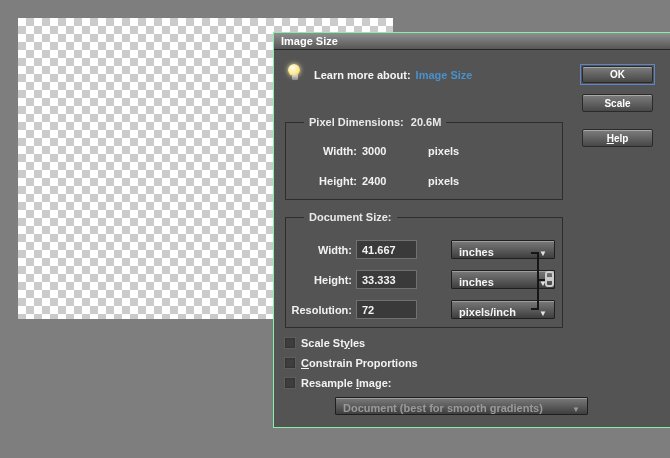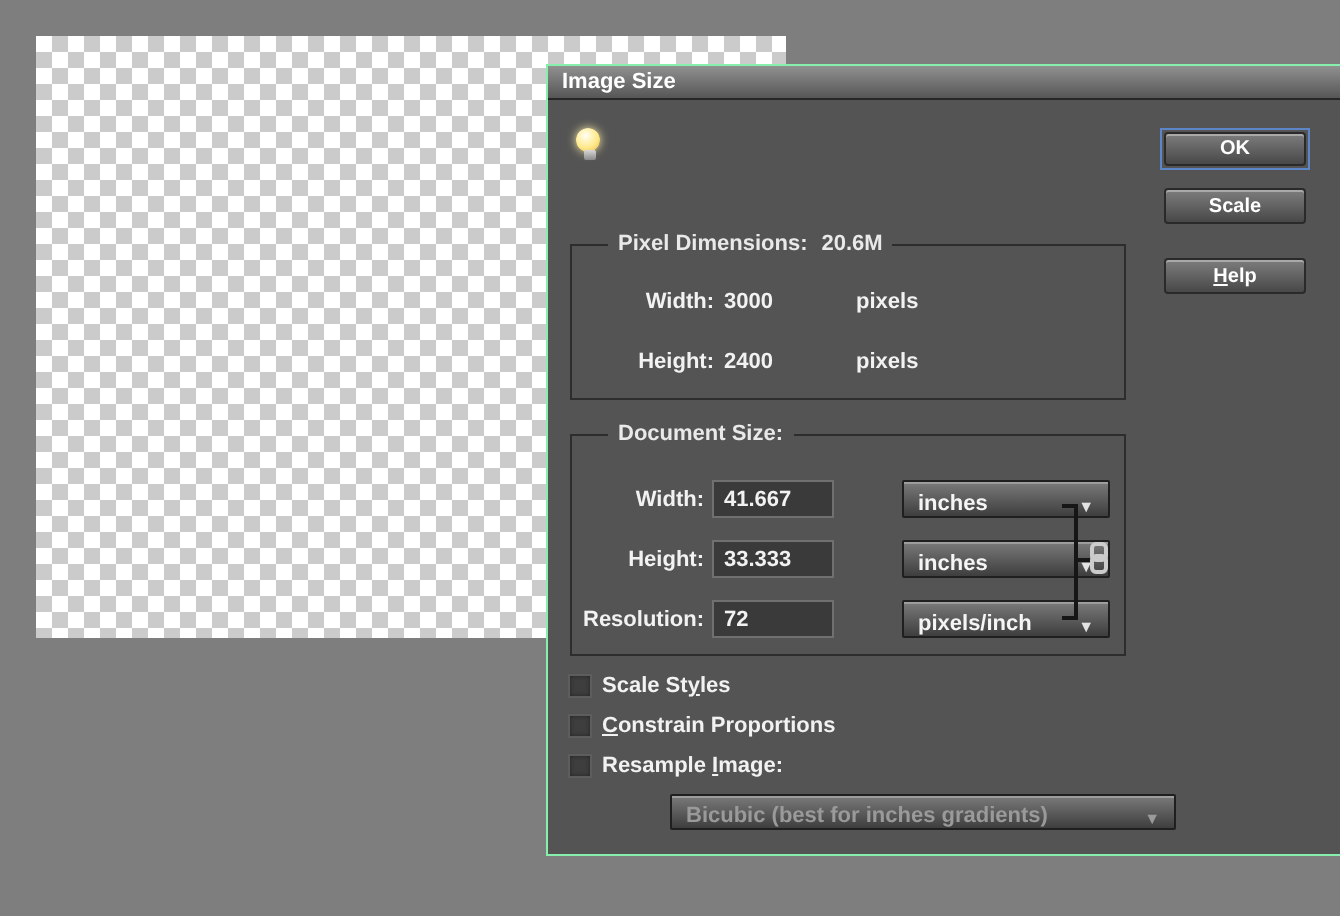--- a/index.html
+++ b/index.html
@@ -126,20 +126,23 @@
 
     <div class="titlebar">
       <span class="title">Image Size</span>
       <span class="close-x">×</span>
     </div>
 
     <div class="bulb">
       <div class="bulb-glass"></div>
         <div class="bulb-base"></div>
     </div>
+    <div class="learn-line">
+      <span>Learn more about:</span><a class="learn-link" style="color:#4a90cc; text-decoration:none;">Image Size</a>
+    </div>
 
     <div class="abs ok-ring">
       <div class="btn">OK</div>
     </div>
     <div class="abs btn btn-cancel">Scale</div>
     <div class="abs btn btn-help">
         <span class="mn">H</span>
         <span>elp</span>
       </div>
 
@@ -194,18 +197,18 @@
     <div class="abs cb-row row-cb2">
       <div class="checkbox"></div>
       <span class="cb-label"><span></span><span class="mn">C</span><span>onstrain Proportions</span></span>
     </div>
     <div class="abs cb-row row-cb3">
       <div class="checkbox"></div>
       <span class="cb-label"><span>Resample </span><span class="mn">I</span><span>mage:</span></span>
     </div>
 
     <div class="abs dropdown dd-resample">
-      <span class="dd-text">Bicubic (best for inches gradients)</span>
+      <span class="dd-text">Document (best for smooth gradients)</span>
       <span class="dd-arrow">▼</span>
     </div>
 
   </div>
 </div>
 
 </body></html>

